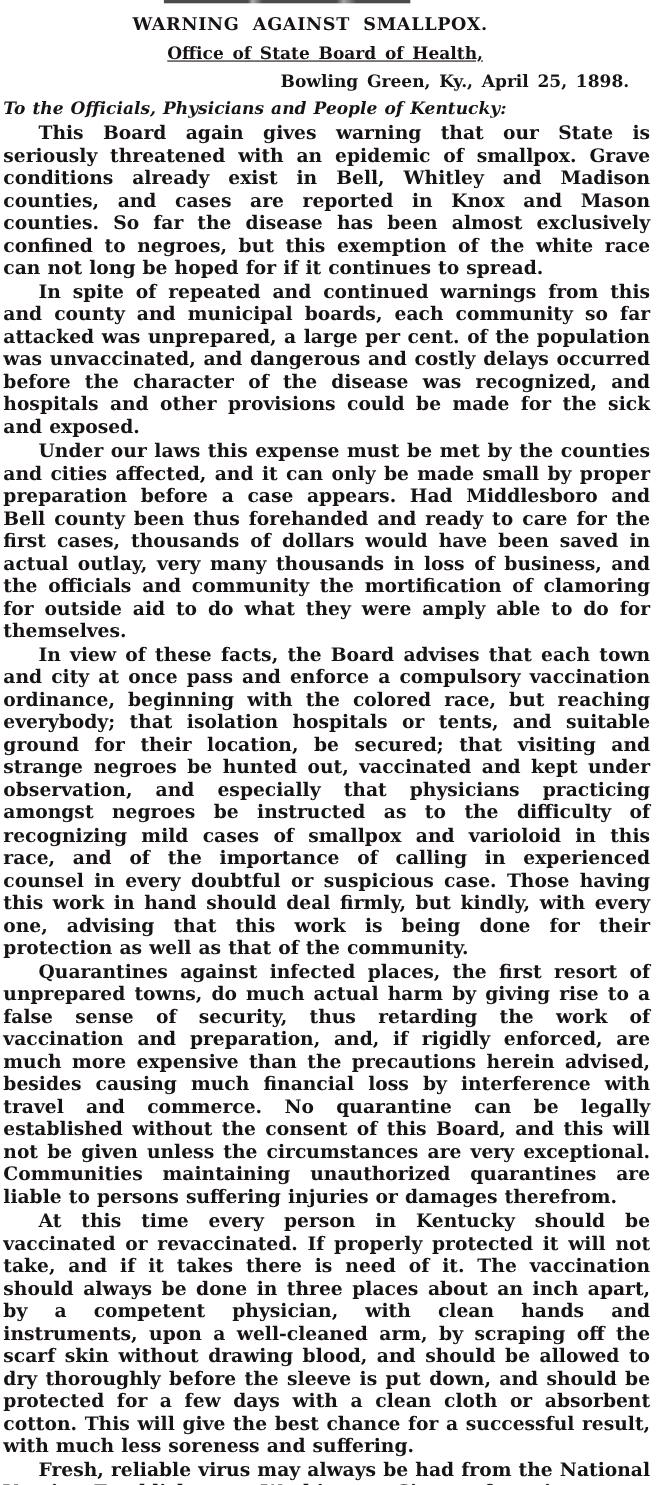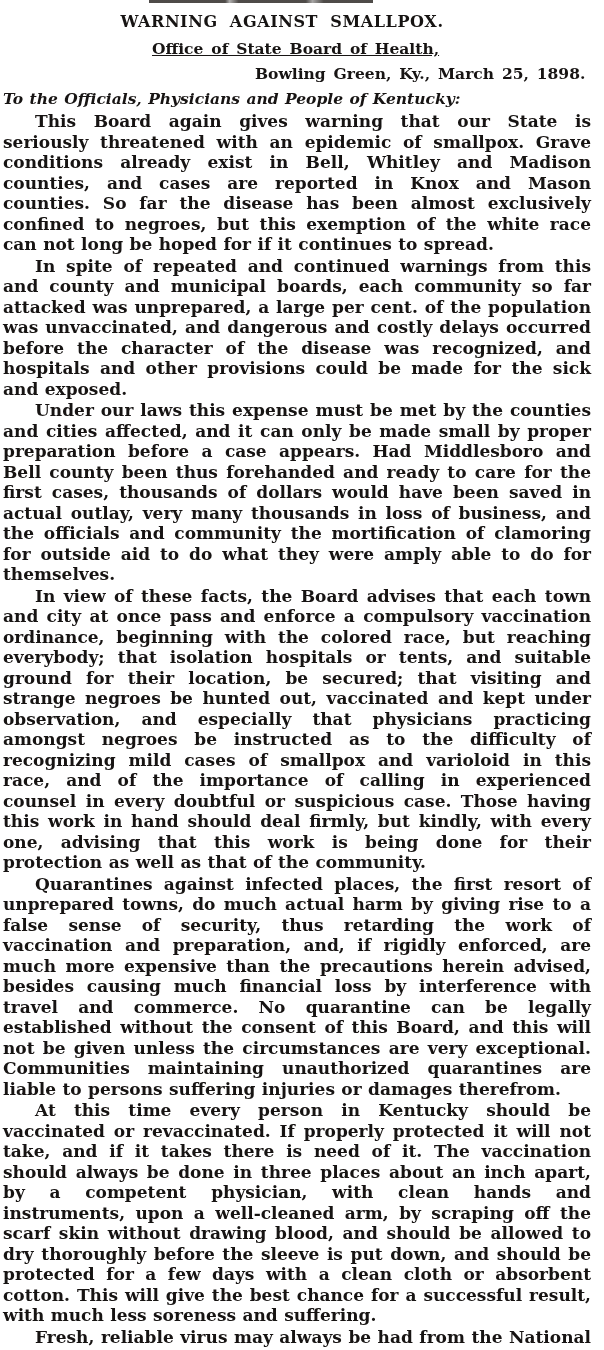--- a/index.html
+++ b/index.html
@@ -77,21 +77,21 @@
 <body>
 
 <div class="page">
 
   <div class="scan-artifact"></div>
 
   <h1 class="title">WARNING AGAINST SMALLPOX.</h1>
 
   <div class="office-line">Office of State Board of Health,</div>
 
-  <div class="dateline">Bowling Green, Ky., March 25, 1898.</div>
+  <div class="dateline">Bowling Green, Ky., April 25, 1898.</div>
 
   <div class="salutation">To the Officials, Physicians and People of Kentucky:</div>
 
   <p class="body-par">This Board again gives warning that our State is seriously threatened with an epidemic of smallpox.  Grave conditions already exist in Bell, Whitley and Madison counties, and cases are reported in Knox and Mason counties.  So far the disease has been almost exclusively confined to negroes, but this exemption of the white race can not long be hoped for if it continues to spread.</p>
 
   <p class="body-par">In spite of repeated and continued warnings from this and county and municipal boards, each community so far attacked was unprepared, a large per cent. of the population was unvaccinated, and dangerous and costly delays occurred before the character of the disease was recognized, and hospitals and other provisions could be made for the sick and exposed.</p>
 
   <p class="body-par">Under our laws this expense must be met by the counties and cities affected, and it can only be made small by proper preparation before a case appears.  Had Middlesboro and Bell county been thus forehanded and ready to care for the first cases, thousands of dollars would have been saved in actual outlay, very many thousands in loss of business, and the officials and community the mortification of clamoring for outside aid to do what they were amply able to do for themselves.</p>
 
   <p class="body-par">In view of these facts, the Board advises that each town and city at once pass and enforce a compulsory vaccination ordinance, beginning with the colored race, but reaching everybody; that isolation hospitals or tents, and suitable ground for their location, be secured; that visiting and strange negroes be hunted out, vaccinated and kept under observation, and especially that physicians practicing amongst negroes be instructed as to the difficulty of recognizing mild cases of smallpox and varioloid in this race, and of the importance of calling in experienced counsel in every doubtful or suspicious case.  Those having this work in hand should deal firmly, but kindly, with every one, advising that this work is being done for their protection as well as that of the community.</p>

